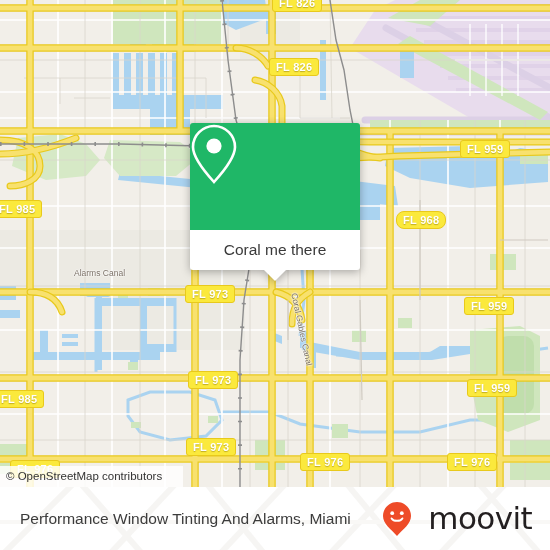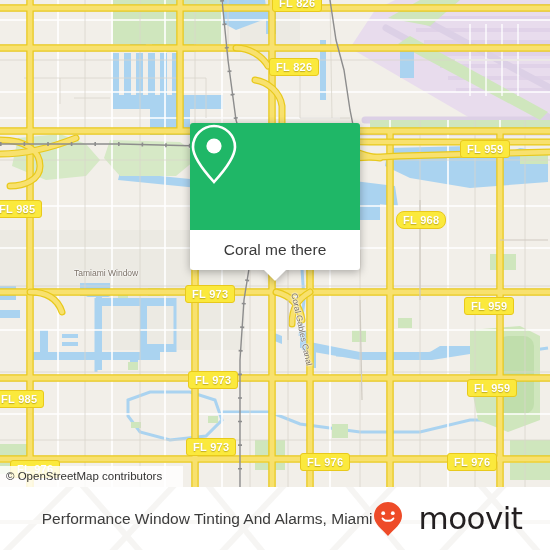--- a/index.html
+++ b/index.html
@@ -83,22 +83,22 @@
   #footer{
     position:absolute;left:0;top:487px;width:550px;height:63px;
     background:#ffffff;overflow:hidden;
   }
   #footer-watermark{
     position:absolute;left:0;top:-60px;width:550px;height:180px;
     opacity:.35;
   }
   #footer-inner{
     position:relative;width:550px;height:63px;
-    display:flex;align-items:center;justify-content:center;
-    padding:0 18px 0 32px;box-sizing:border-box;
+    display:flex;align-items:center;justify-content:space-between;
+    padding:0 18px 0 20px;box-sizing:border-box;
   }
   #place-title{
     font-size:15.5px;color:#3c3c3c;white-space:nowrap;
   }
   #brand{display:flex;align-items:center;gap:16px;}
   #brand-word{
     font-size:31px;color:#231f20;letter-spacing:-.6px;
     font-family:"DejaVu Sans","Liberation Sans",sans-serif;
     font-weight:normal;line-height:31px;
   }
@@ -350,21 +350,21 @@
         <g stroke="#cfcac1" stroke-width="1.2" fill="none">
           <path d="M288,300 L288,340"></path>
           <path d="M360,300 L362,400"></path>
           <path d="M420,200 L420,300"></path>
           <path d="M500,240 L548,240"></path>
         </g>
 
       </g>
     </svg>
 
-    <div class="maplabel" style="left:74px;top:268px;">Tamiami Window</div>
+    <div class="maplabel" style="left:74px;top:268px;">Alarms Canal</div>
     <div class="maplabel vert" style="left:299px;top:292px;">Coral Gables Canal</div>
 
     <div class="shield" style="left:272px;top:-6px;">FL 826</div>
     <div class="shield" style="left:269px;top:58px;">FL 826</div>
     <div class="shield" style="left:460px;top:140px;">FL 959</div>
     <div class="shield" style="left:-8px;top:200px;">FL 985</div>
     <div class="shield" style="left:396px;top:211px;border-radius:8px;">FL 968</div>
     <div class="shield" style="left:185px;top:285px;">FL 973</div>
     <div class="shield" style="left:464px;top:297px;">FL 959</div>
     <div class="shield" style="left:188px;top:371px;">FL 973</div>

